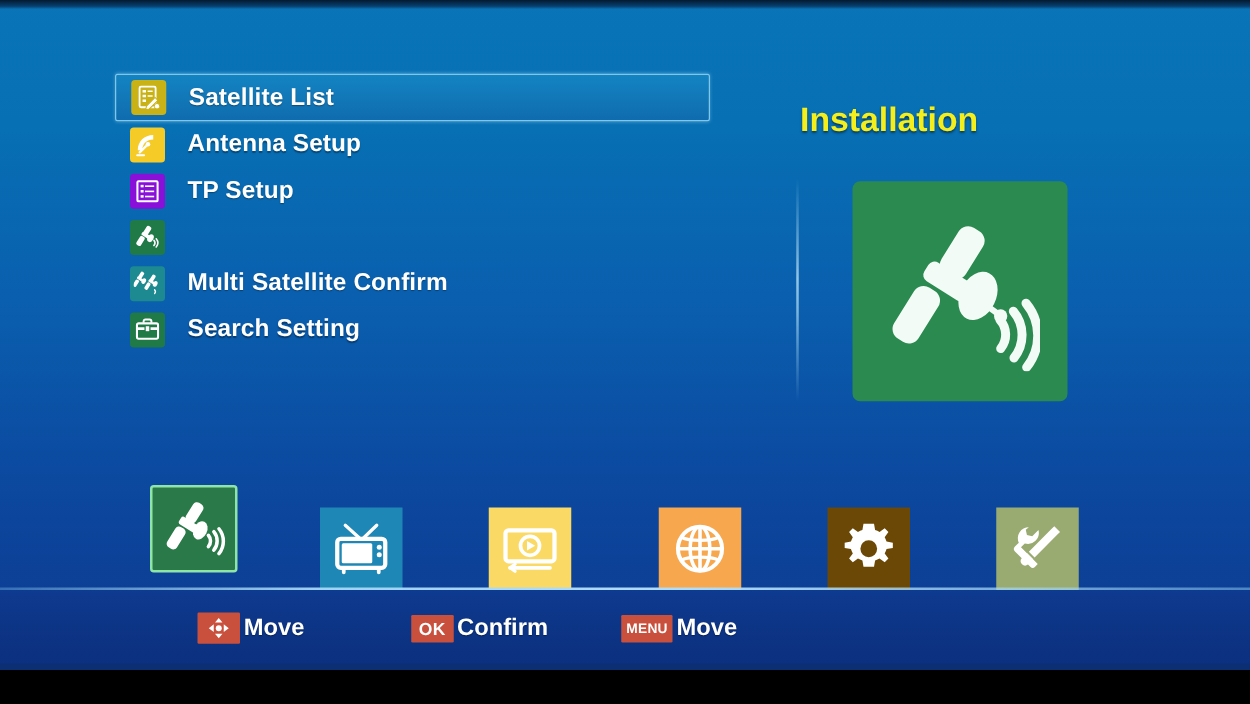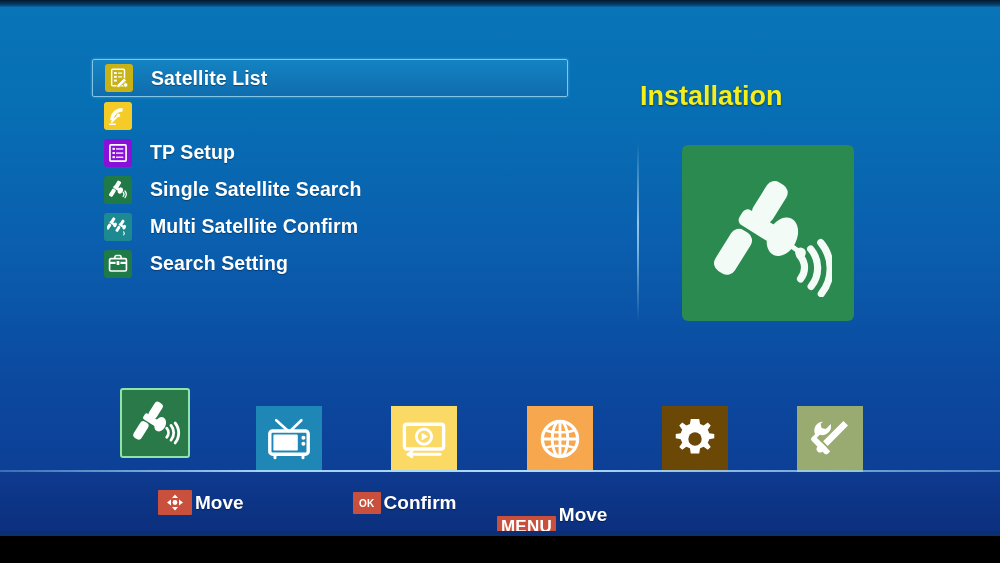--- a/index.html
+++ b/index.html
@@ -122,22 +122,22 @@
     position: absolute;
     display: flex; align-items: center;
   }
   .keycap {
     background: #c8503c;
     color: #ffffff;
     display: flex; align-items: center; justify-content: center;
     font-weight: bold;
     border-radius: 1px;
   }
-  .keycap.ok { height: 22px; padding: 0 6px; font-size: 10px; letter-spacing: 0.3px; margin-left: 24px; }
-  .keycap.menu { height: 22px; padding: 0 4px; font-size: 17px; letter-spacing: 0.2px; margin-top: 24px; }
+  .keycap.ok { height: 22px; padding: 0 6px; font-size: 14px; letter-spacing: 0.3px; }
+  .keycap.menu { height: 22px; padding: 0 4px; font-size: 11px; letter-spacing: 0.2px; }
   .keycap.dpad { width: 34px; height: 25px; }
   .hint-label {
     color: #ffffff;
     font-size: 19px;
     font-weight: bold;
     margin-left: 3px;
     text-shadow: 0 1px 1px rgba(0,0,0,0.4);
     white-space: nowrap;
   }
   svg { display: block; }
@@ -169,20 +169,21 @@
 
     <div class="menu-row">
       <span class="menu-icon" style="background:#f5cb27;">
         <svg width="22" height="22" viewBox="0 0 24 24">
           <path d="M3.5 16.5 C3.5 8.8 9.2 3.2 17 3.2 L17 7.2 C11.4 7.2 7.4 11.2 7.4 16.5 Z" fill="#ffffff"></path>
           <path d="M5.2 18.4 L11.6 12.1" stroke="#ffffff" stroke-width="2" stroke-linecap="round"></path>
           <circle cx="12.4" cy="11.4" r="2" fill="#ffffff"></circle>
           <path d="M3 21 L9 21" stroke="#ffffff" stroke-width="1.8" stroke-linecap="round"></path>
         </svg>
       </span>
+      <span class="menu-label">Antenna Setup</span>
     </div>
 
     <div class="menu-row">
       <span class="menu-icon" style="background:#8810d8;">
         <svg width="22" height="22" viewBox="0 0 24 24">
           <rect x="3.2" y="3.2" width="17.6" height="17.6" rx="1" fill="none" stroke="#ffffff" stroke-width="1.8"></rect>
           <rect x="6" y="6.4" width="2.6" height="2.2" fill="#ffffff"></rect>
           <rect x="9.8" y="6.9" width="8" height="1.4" fill="#ffffff"></rect>
           <rect x="6" y="10.9" width="2.6" height="2.2" fill="#ffffff"></rect>
           <rect x="9.8" y="11.4" width="8" height="1.4" fill="#ffffff"></rect>
@@ -197,21 +198,20 @@
       <span class="menu-icon" style="background:#1f7a47;">
         <svg width="22" height="22" viewBox="0 0 24 24">
           <rect x="9.5" y="1.8" width="4.6" height="8.4" rx="1.6" fill="#ffffff" transform="rotate(32 11.8 6)"></rect>
           <rect x="3.6" y="10.5" width="4.6" height="9" rx="1.6" fill="#ffffff" transform="rotate(32 5.9 15)"></rect>
           <rect x="6.6" y="8.4" width="7.5" height="3.2" rx="1" fill="#ffffff" transform="rotate(32 10.3 10)"></rect>
           <ellipse cx="14.6" cy="12.6" rx="2.6" ry="3.6" fill="#ffffff" transform="rotate(28 14.6 12.6)"></ellipse>
           <path d="M17.6 14.4 a3.6 3.6 0 0 1 0 4.6" fill="none" stroke="#ffffff" stroke-width="1.4" stroke-linecap="round"></path>
           <path d="M19.6 13.1 a5.7 5.7 0 0 1 0 7.2" fill="none" stroke="#ffffff" stroke-width="1.4" stroke-linecap="round"></path>
         </svg>
       </span>
-      <span class="menu-label">Single Satellite Search</span>
     </div>
 
     <div class="menu-row">
       <span class="menu-icon" style="background:#1d8a91;">
         <svg width="22" height="22" viewBox="0 0 24 24">
           <g transform="translate(-2.5,0) scale(0.78)">
             <rect x="9.5" y="1.8" width="4.2" height="8" rx="1.5" fill="#ffffff" transform="rotate(32 11.6 5.8)"></rect>
             <rect x="3.6" y="10.5" width="4.2" height="8.6" rx="1.5" fill="#ffffff" transform="rotate(32 5.7 14.8)"></rect>
             <rect x="6.6" y="8.4" width="7" height="3" rx="1" fill="#ffffff" transform="rotate(32 10.1 9.9)"></rect>
             <ellipse cx="14.4" cy="12.4" rx="2.4" ry="3.3" fill="#ffffff" transform="rotate(28 14.4 12.4)"></ellipse>

